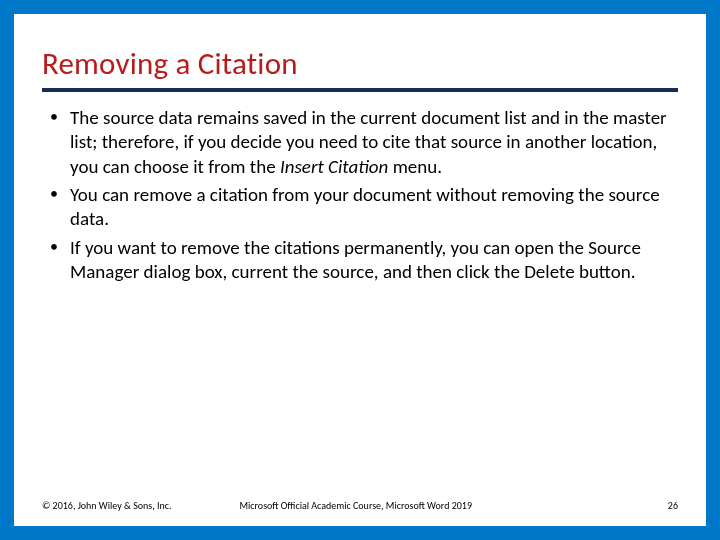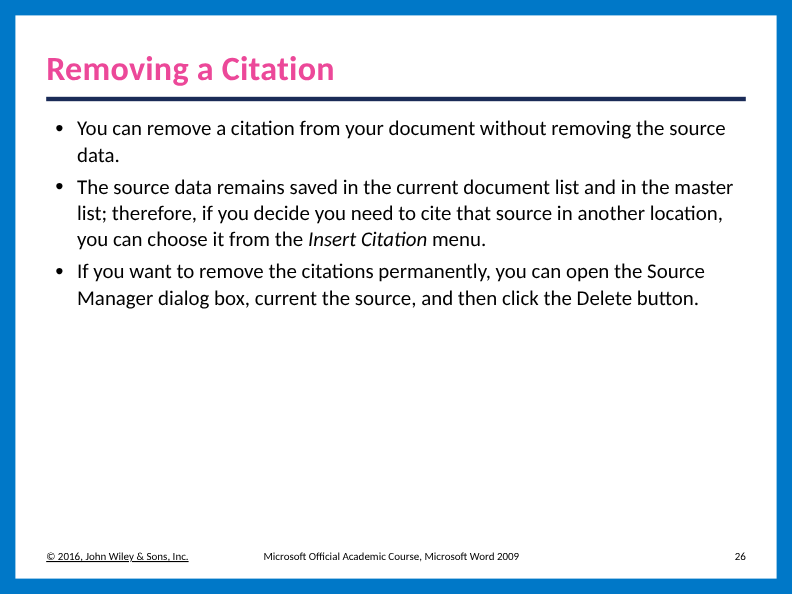--- a/index.html
+++ b/index.html
@@ -10,23 +10,23 @@
   }
   .slide {
     width: 720px;
     height: 540px;
     border: 14px solid #0078c8;
     background: #fff;
     position: relative;
     padding: 30px 28px 0 28px;
   }
   .title {
-    color: #ec4899;
+    color: #b91c1c;
     font-size: 31px;
-    font-weight: 700;
+    font-weight: 400;
     padding-bottom: 6px;
     border-bottom: 4px solid #1a2b57;
     margin-bottom: 14px;
     letter-spacing: 0.2px;
   }
   .content {
     font-size: 19px;
     color: #000;
     line-height: 1.28;
   }
@@ -52,44 +52,44 @@
   .footer {
     position: absolute;
     left: 28px;
     right: 28px;
     bottom: 14px;
     display: flex;
     align-items: baseline;
     font-size: 10px;
     color: #000;
   }
-  .footer .col-left { flex: 0 0 auto; padding-right: 28px; text-decoration: underline; }
+  .footer .col-left { flex: 0 0 auto; padding-right: 28px; }
   .footer .col-mid  { flex: 1 1 auto; text-align: left; padding-left: 40px; }
   .footer .col-right{ flex: 0 0 auto; text-align: center; }
 </style>
 </head>
 <body>
 
 <div class="slide">
 
   <div class="title">Removing a Citation</div>
 
   <div class="content">
     <ul>
       <li>
-        <span>You can remove a citation from your document without removing the source data.</span>
+        <span>The source data remains saved in the current document list and in the master list; therefore, if you decide you need to cite that source in another location, you can choose it from the </span><span class="italic">Insert Citation</span><span> menu.</span>
       </li>
       <li>
-        <span>The source data remains saved in the current document list and in the master list; therefore, if you decide you need to cite that source in another location, you can choose it from the </span><span class="italic">Insert Citation</span><span> menu.</span>
+        <span>You can remove a citation from your document without removing the source data.</span>
       </li>
       <li>
         <span>If you want to remove the citations permanently, you can open the Source Manager dialog box, current the source, and then click the Delete button.</span>
       </li>
     </ul>
   </div>
 
   <div class="footer">
     <div class="col-left">© 2016, John Wiley &amp; Sons, Inc.</div>
-    <div class="col-mid">Microsoft Official Academic Course, Microsoft Word 2009</div>
+    <div class="col-mid">Microsoft Official Academic Course, Microsoft Word 2019</div>
     <div class="col-right">26</div>
   </div>
 
 </div>
 
 </body></html>

